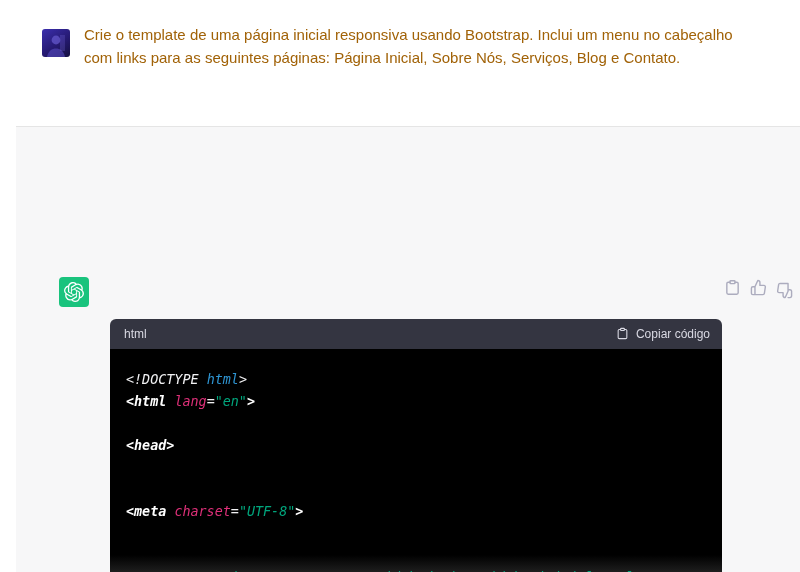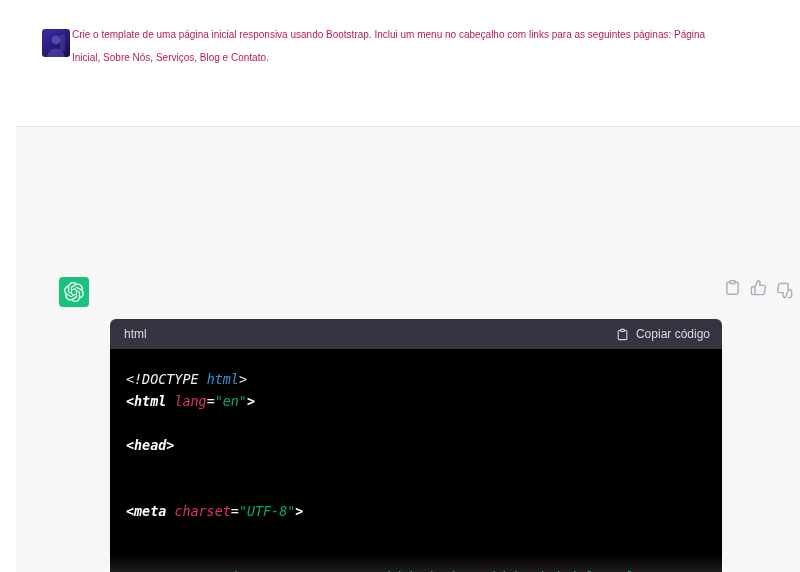--- a/index.html
+++ b/index.html
@@ -11,22 +11,22 @@
 
   
   .user-row { position:absolute; left:0; top:0; width:800px; height:126px; background:#ffffff; }
   .user-avatar {
     position:absolute; left:42px; top:29px; width:28px; height:28px;
     border-radius:3px; overflow:hidden;
     background:linear-gradient(145deg,#3b2fae 0%,#261a73 55%,#141040 100%);
   }
   .user-avatar svg { width:100%; height:100%; display:block; }
   .user-text {
-    position:absolute; left:72px; top:24px; width:652px;
-    font-size:10px; line-height:22.5px; color:#be185d;
+    position:absolute; left:84px; top:24px; width:652px;
+    font-size:15px; line-height:22.5px; color:#a16207;
   }
 
   
   .assistant-section {
     position:absolute; left:16px; top:126px; width:800px; height:446px;
     background:#f7f7f8; border-top:1px solid #e5e5e5;
   }
   .bot-avatar {
     position:absolute; left:43px; top:150px; width:30px; height:30px;
     border-radius:4px; background:#19c37d; display:flex; align-items:center; justify-content:center;
@@ -45,21 +45,21 @@
   .code-block {
     position:absolute; left:94px; top:192px; width:612px; height:316px;
     border-radius:6px 6px 0 0; overflow:hidden;
   }
   .code-header {
     height:30px; background:#343541; display:flex; align-items:center;
     justify-content:space-between; padding:0 12px 0 14px;
     font-size:12px; color:#d9d9e3;
   }
   .copy-code-btn {
-    display:flex; align-items:flex-end; gap:7px; background:transparent; border:none;
+    display:flex; align-items:flex-start; gap:7px; background:transparent; border:none;
     color:#d9d9e3; font-size:12px; font-family:"Liberation Sans", sans-serif; cursor:pointer;
   }
   .copy-code-btn svg { width:13px; height:13px; }
   .code-body {
     height:286px; padding:20px 16px 0 16px;
     background:linear-gradient(180deg,#000 0%, #000 72%, #8c8c8c 100%);
     font-family:"DejaVu Sans Mono", monospace; font-size:13.4px; line-height:22px;
     white-space:pre; overflow:hidden; color:#f1f1f3;
   }
   .code-line { min-height:22px;font-style:italic; }

